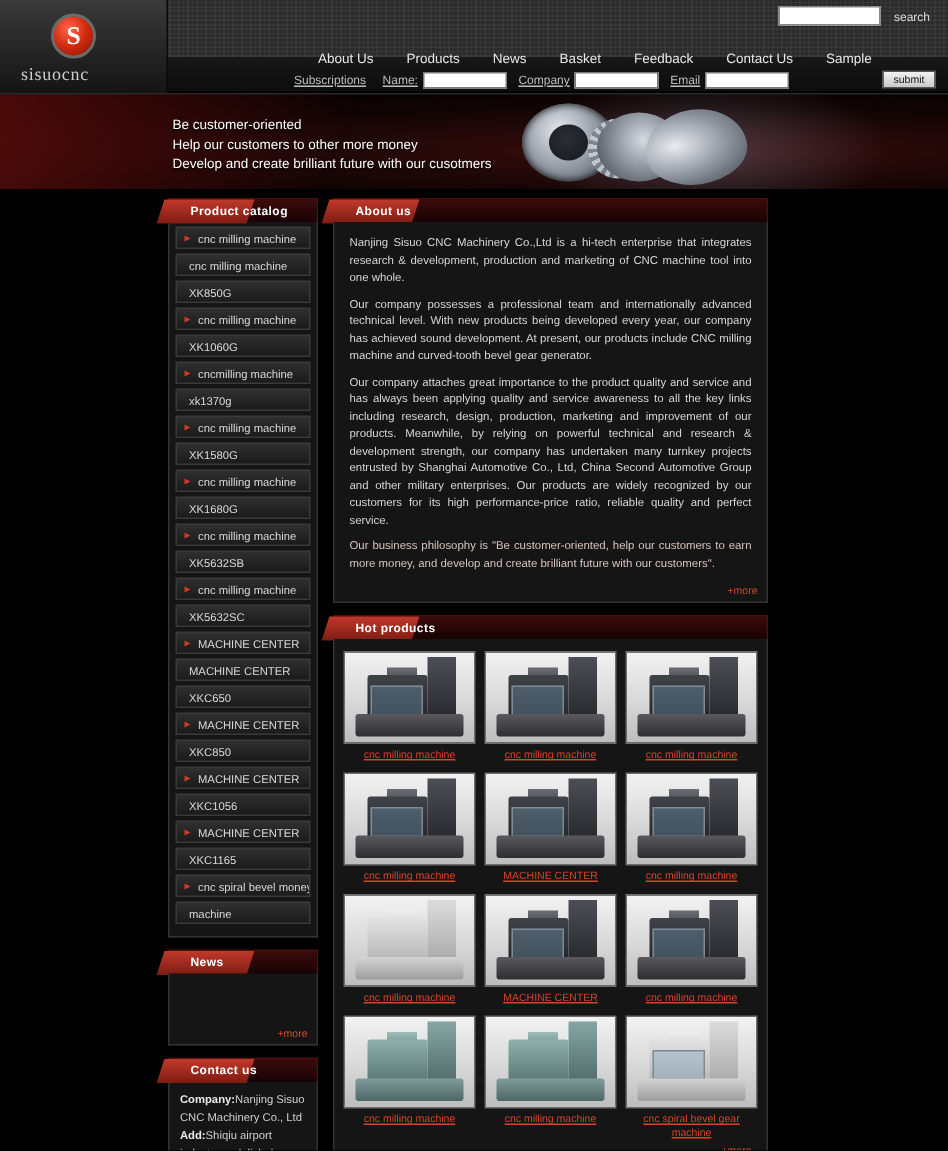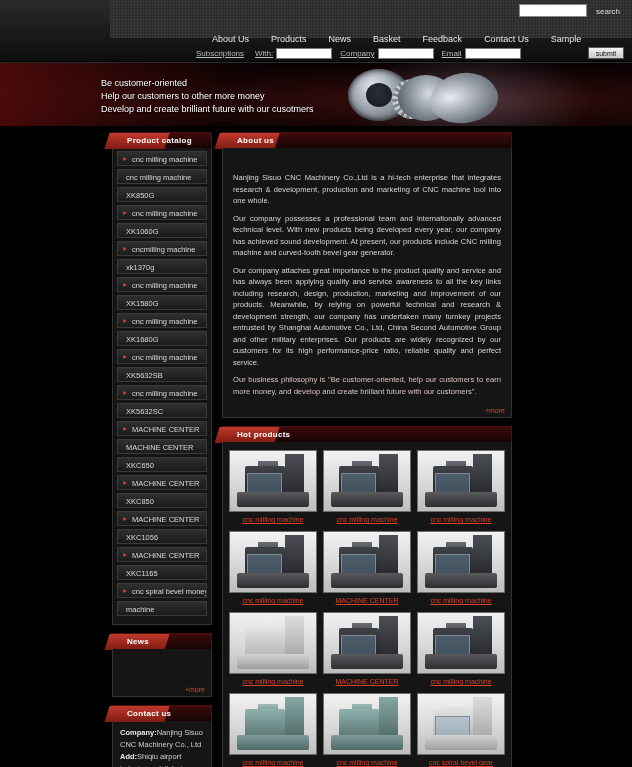--- a/index.html
+++ b/index.html
@@ -99,21 +99,21 @@
   .banner .sweep {
     position: absolute; left: -40px; top: -30px; width: 420px; height: 130px;
     background: linear-gradient(115deg, rgba(160,20,20,.55) 0%, rgba(60,6,6,0) 62%);
     transform: rotate(-6deg);
   }
   .banner .glow {
     position: absolute; left: 330px; top: -18px; width: 280px; height: 110px;
     background: radial-gradient(ellipse at center, rgba(120,130,150,.38) 0%, rgba(0,0,0,0) 62%);
   }
   .banner-text {
-    position: absolute; left: 101px; top: 14px; z-index: 3;
+    position: absolute; left: 115px; top: 14px; z-index: 3;
   }
   .banner-text div {
     color: #fff; font-size: 9px; line-height: 13px;
     text-shadow: 0 1px 1px #000;
   }
   .gear {
     position: absolute; z-index: 2;
   }
   .gear1 {
     left: 348px; top: 6px; width: 62px; height: 52px;
@@ -207,21 +207,21 @@
   .more {
     color: #d04a2f; font-size: 7px; text-decoration: none;
     position: absolute; right: 6px; bottom: 3px;
   }
   .contact-body {
     padding: 6px 7px 8px 7px; color: #cfcfcf; font-size: 7.5px; line-height: 12px;
   }
   .contact-body b { color: #e9e9e9; }
 
   
-  .about-body { padding: 24px 10px 14px 10px; position: relative; }
+  .about-body { padding: 8px 10px 14px 10px; position: relative; }
   .about-body p {
     margin: 0 0 6px 0; color: #d6d6d6; font-size: 7.6px; line-height: 11.5px;
     text-align: justify;
   }
   .about-body p.last { color: #d8c4c0; }
 
   
   .hot-body { padding: 8px 6px 14px 6px; position: relative; }
   .prod-grid {
     display: grid;
@@ -261,39 +261,43 @@
   .hot-more { position: absolute; right: 10px; bottom: 3px; }
 </style>
 </head>
 <body>
 
 <div id="page">
 
   <div class="header">
     <div class="hdr-texture"></div>
 
+    <div class="logo-box">
+      <div class="logo-disc"></div>
+      <div class="logo-text">sisuocnc</div>
+    </div>
 
     <div class="search-wrap">
       <input class="search-input" type="text" placeholder="" style="">
       <button class="search-btn">search</button>
     </div>
 
     <div class="navbar">
       <a href="#">About Us</a>
       <a href="#">Products</a>
       <a href="#">News</a>
       <a href="#">Basket</a>
       <a href="#">Feedback</a>
       <a href="#">Contact Us</a>
       <a href="#">Sample</a>
     </div>
 
     <div class="subsbar">
       <span class="lbl first">Subscriptions</span>
-      <span class="lbl">With:</span>
+      <span class="lbl">Name:</span>
       <input class="t" type="text" style="">
       <span class="lbl">Company</span>
       <input class="t" type="text" style="">
       <span class="lbl">Email</span>
       <input class="t" type="text" style="">
       <button class="submit-btn">submit</button>
     </div>
   </div>
 
   <div class="banner">

